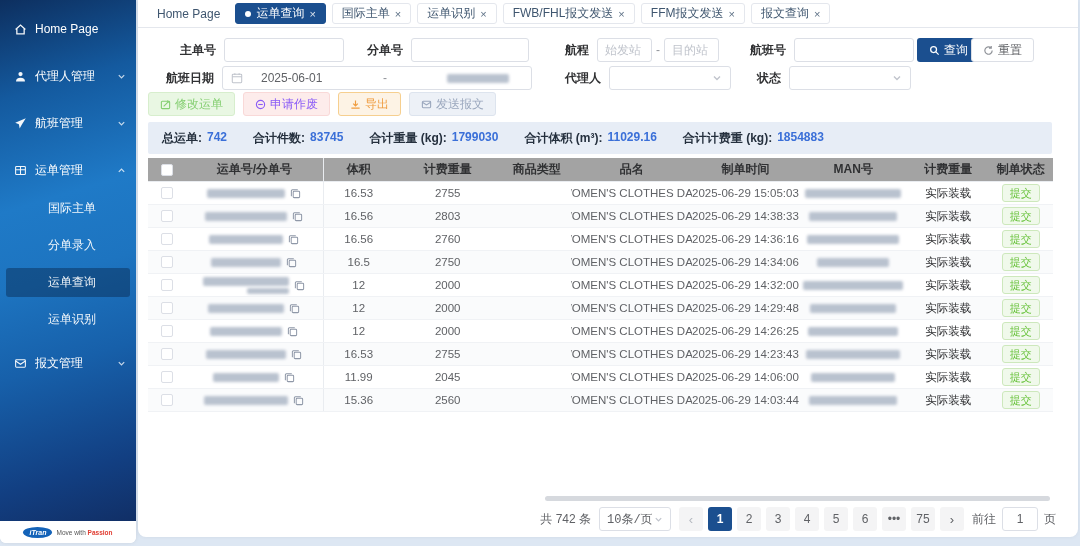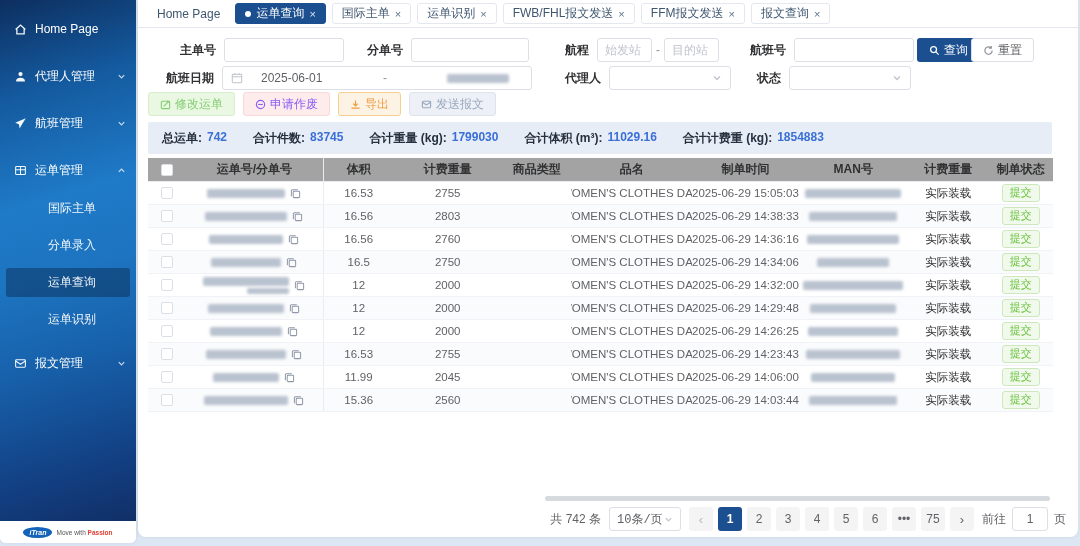--- a/index.html
+++ b/index.html
@@ -128,28 +128,28 @@
   .c5 { width:122px; }
   .c6 { width:108px; }
   .c7 { width:110px; }
   .c8 { width:82px; }
   .c9 { width:65px; }
   .cbx { width:12px; height:12px; border:1px solid #dcdfe6; border-radius:2px; background:#fff; }
   .blur-chip { height:9px; border-radius:2px; background:#b9c2cf; filter:blur(1.6px); }
   .copy-ic { width:11px; height:11px; color:#8f98a8; flex:none; }
   .badge-submit {
     font-size:11px; color:#67c23a; background:#f0f9eb; border:1px solid #cde8bc;
-    border-radius:3px; padding:1px 7px; line-height:14px;font-family:Liberation Mono, monospace;
+    border-radius:3px; padding:1px 7px; line-height:14px;
   }
   .waybill-wrap { display:flex; flex-direction:column; gap:2px; align-items:flex-end; }
 
   
   .hscroll { position:absolute; left:407px; top:496px; width:505px; height:5px; background:#d6d9de; border-radius:3px; }
   .pagination {
-    position:absolute; right:12px; top:506px; height:26px;
+    position:absolute; right:22px; top:506px; height:26px;
     display:flex; align-items:center; gap:8px; font-size:12px; color:#606266;
   }
   .pg-select {
     width:72px; height:24px; border:1px solid #dcdfe6; border-radius:3px;
     display:flex; align-items:center; justify-content:space-between; padding:0 7px; cursor:pointer;font-family:Liberation Mono, monospace;
   }
   .pg-select svg { width:9px; height:9px; }
   .pager { display:flex; gap:5px; align-items:center; }
   .pg-btn {
     min-width:24px; height:24px; border-radius:3px; background:#f4f4f5; color:#606266;

